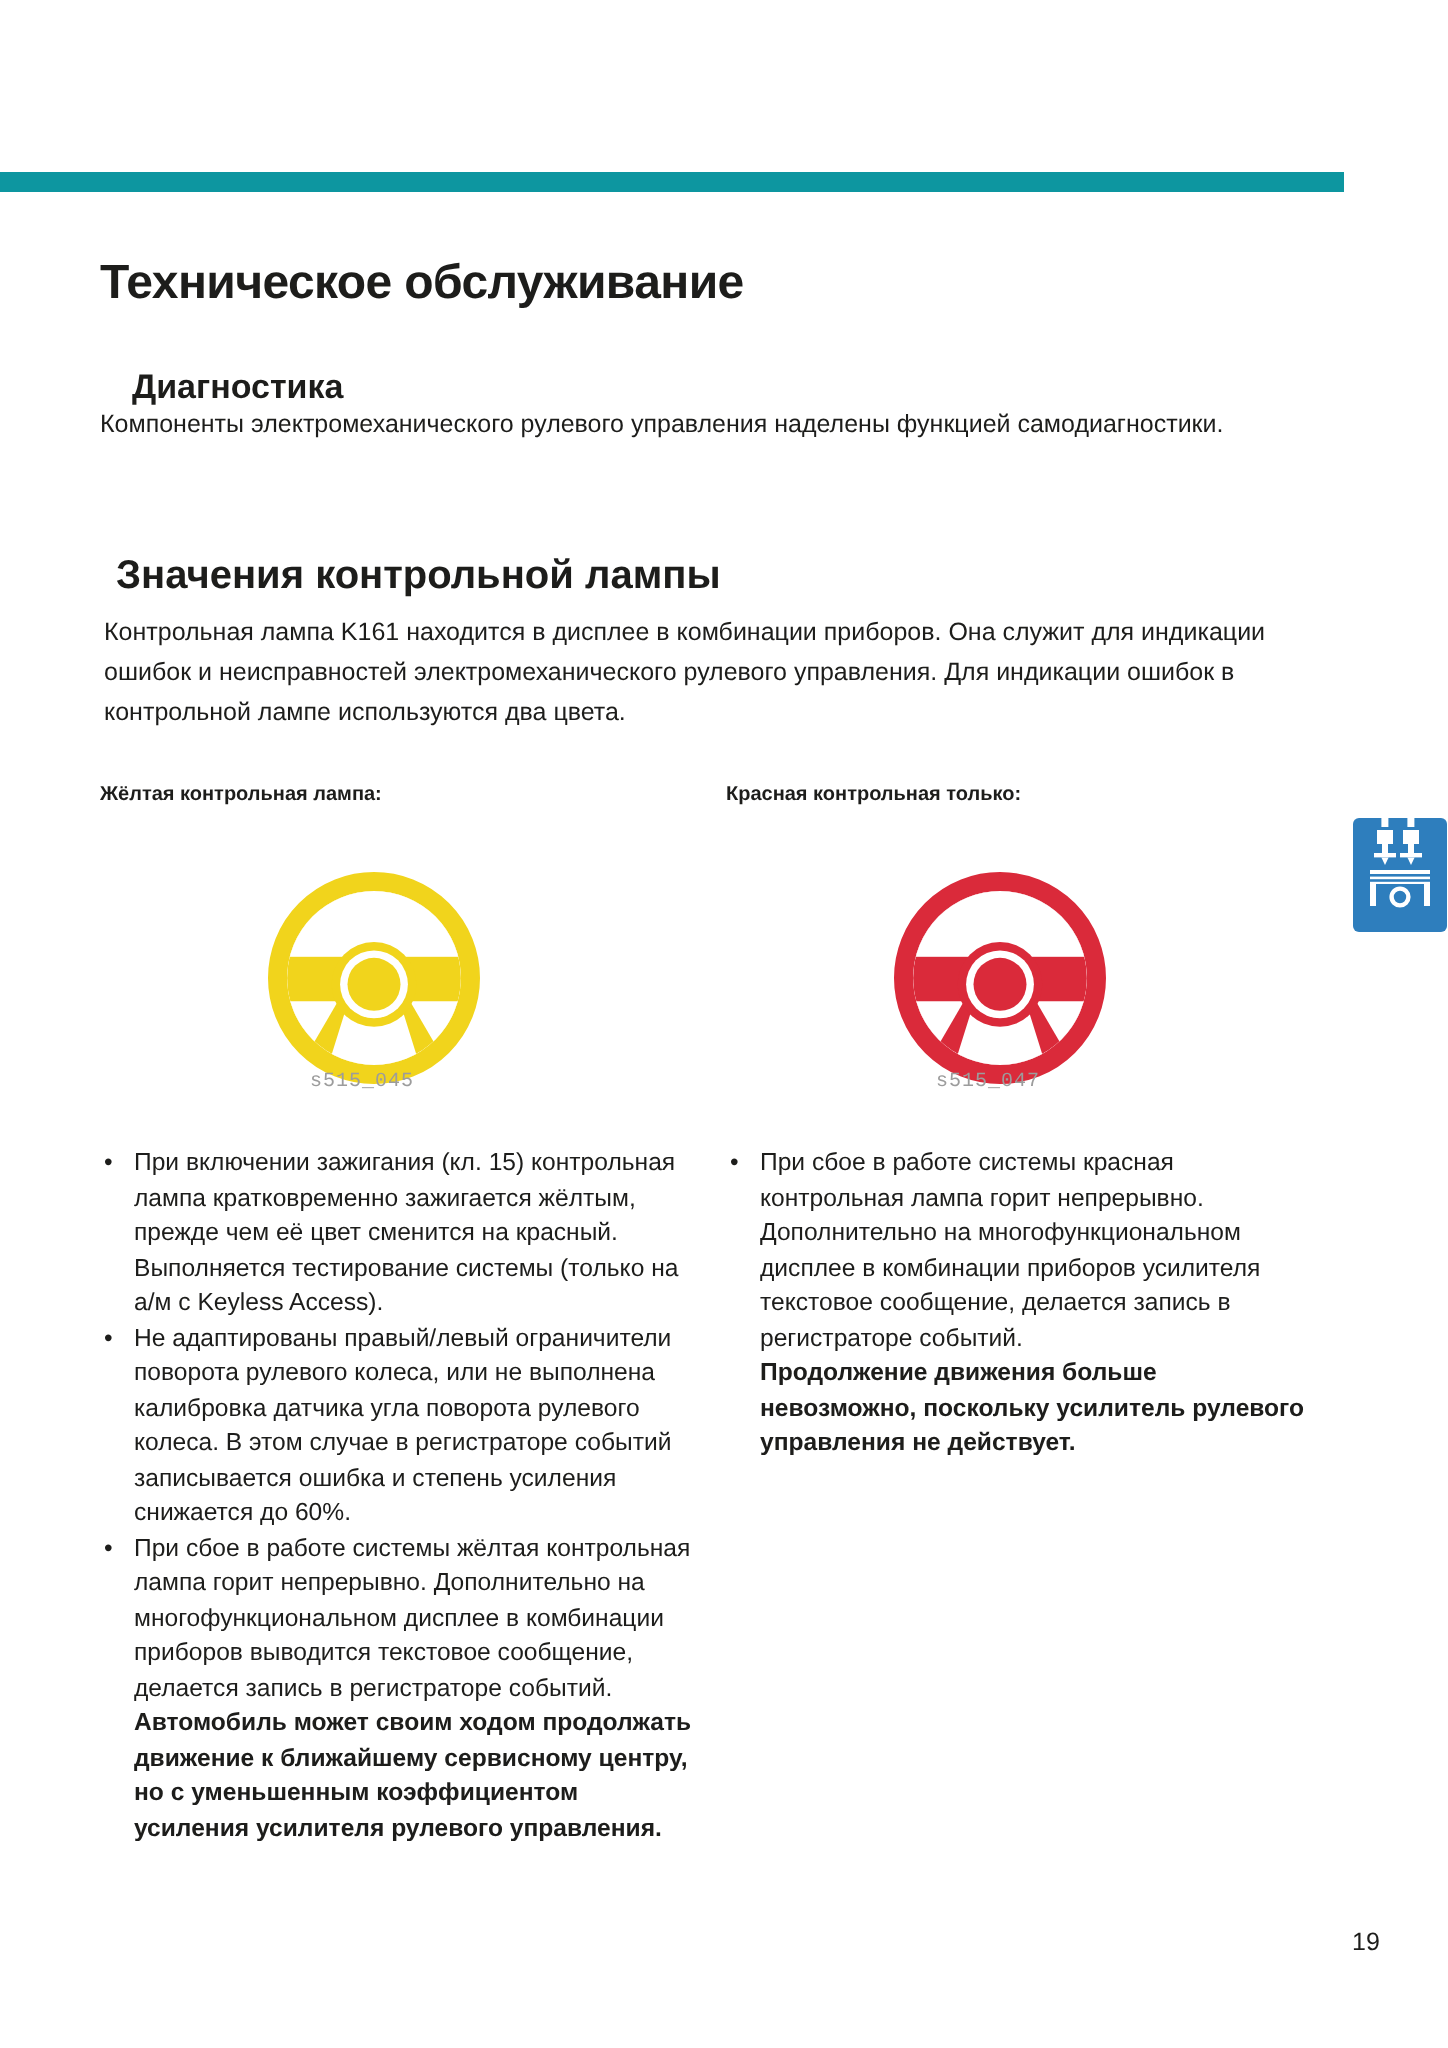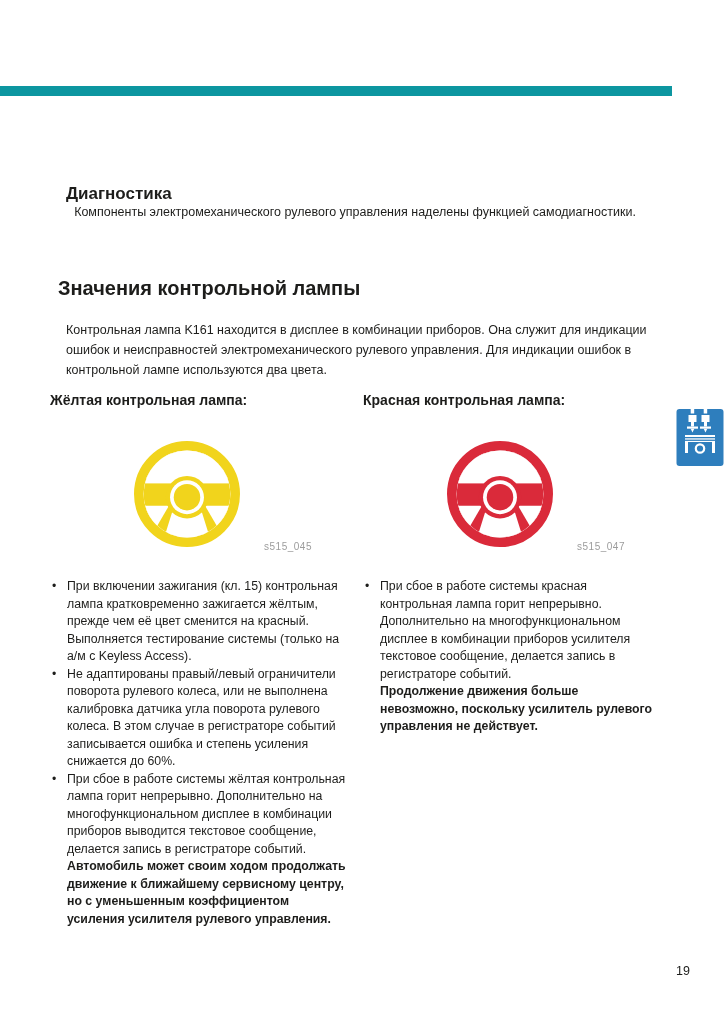--- a/index.html
+++ b/index.html
@@ -4,51 +4,52 @@
 <style>
   html,body { margin:0; padding:0; background:#ffffff; }
   .page {
     position:relative; width:724px; height:1024px; background:#ffffff;
     font-family:"Liberation Sans", sans-serif; color:#1d1d1b; overflow:hidden;
   }
   .accent-bar { position:absolute; top:86px; left:0; width:672px; height:10px; background:#0d96a0; }
 
   .h-title   { position:absolute; top:128px; left:50px; margin:0; font-size:24px; font-weight:bold; letter-spacing:-0.3px; }
   .h-sub     { position:absolute; top:168px; left:50px; margin:16px; font-size:17px; font-weight:bold; }
-  .intro     { position:absolute; top:203px; left:50px; width:610px; margin:0; font-size:12.5px; line-height:18px;text-align:center; }
+  .intro     { position:absolute; top:203px; left:50px; width:610px; margin:0; font-size:12.5px; line-height:18px; }
 
   .h-section { position:absolute; top:269px; left:50px; margin:8px; font-size:20px; font-weight:bold; }
-  .section-intro { position:absolute; top:304px; left:50px; width:582px; margin:16px; font-size:12.5px; line-height:20px; }
+  .section-intro { position:absolute; top:304px; left:50px; width:582px; margin:2px; font-size:12.5px; line-height:20px; }
 
   .col { position:absolute; top:392px; width:296px; }
   .col-left  { left:50px; }
   .col-right { left:363px; }
-  .col-heading { margin:0; font-size:14px; font-weight:bold; }
+  .col-heading { margin:0; font-size:10px; font-weight:bold; }
 
   .wheel { display:block; width:106px; height:106px; margin:33px 0 0 84px; }
   .fig-caption { width:262px; margin-top:-6px; font-size:10px; line-height:11px;
-                 color:#9c9c9c; text-align:right; letter-spacing:0.5px; }
+                 color:#9c9c9c; text-align:center; letter-spacing:0.5px;font-family:Liberation Mono, monospace; }
 
   .bullets { margin:26px 0 0 0; padding:0; list-style:none; font-size:12.3px; line-height:17.5px; }
   .bullets li { position:relative; padding-left:17px; }
   .bullets li::before { content:"\2022"; position:absolute; left:2px; top:0; }
   .bullets strong { display:block; font-weight:bold; }
 
   .side-tab { position:absolute; top:409px; left:676px; width:48px; height:57px; }
   .side-tab svg { display:block; width:48px; height:57px; }
 
   .page-number { position:absolute; top:964px; left:676px; font-size:12.5px; }
 </style>
 </head>
 <body>
 
 <div class="page">
 
   <div class="accent-bar"></div>
 
+  <h1 class="h-title">Техническое обслуживание</h1>
   <h2 class="h-sub">Диагностика</h2>
   <p class="intro">Компоненты электромеханического рулевого управления наделены функцией самодиагностики.</p>
 
   <h3 class="h-section">Значения контрольной лампы</h3>
   <p class="section-intro">Контрольная лампа K161 находится в дисплее в комбинации приборов. Она служит для индикации ошибок и неисправностей электромеханического рулевого управления. Для индикации ошибок в контрольной лампе используются два цвета.</p>
 
   <div class="col col-left">
     <h4 class="col-heading">Жёлтая контрольная лампа:</h4>
 
     <svg class="wheel" viewBox="0 0 100 100">
@@ -82,21 +83,21 @@
         <strong></strong>
       </li>
       <li>
         <span>При сбое в работе системы жёлтая контрольная лампа горит непрерывно. Дополнительно на многофункциональном дисплее в комбинации приборов выводится текстовое сообщение, делается запись в регистраторе событий.</span>
         <strong>Автомобиль может своим ходом продолжать движение к ближайшему сервисному центру, но с уменьшенным коэффициентом усиления усилителя рулевого управления.</strong>
       </li>
     </ul>
   </div>
 
   <div class="col col-right">
-    <h4 class="col-heading">Красная контрольная лампа:</h4>
+    <h4 class="col-heading">Красная контрольная только:</h4>
 
     <svg class="wheel" viewBox="0 0 100 100">
       <defs>
           <clipPath id="wc1">
             <circle cx="50" cy="50" r="41"></circle>
           </clipPath>
         </defs>
       <circle cx="50" cy="50" r="45.5" fill="none" stroke-width="9" stroke="#DA2A3A"></circle>
       <g clip-path="url(#wc1)" fill="#DA2A3A">
         <circle cx="50" cy="50" r="41"></circle>

